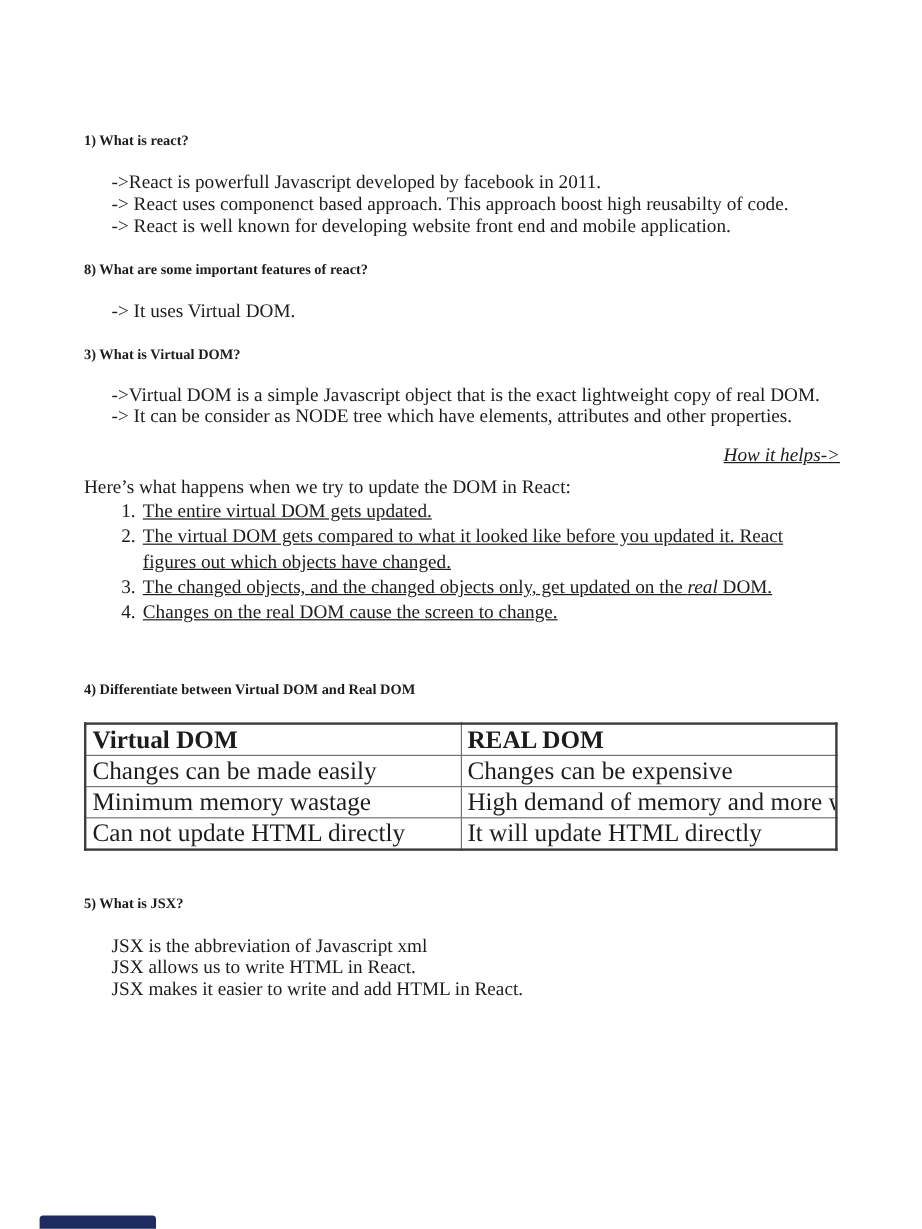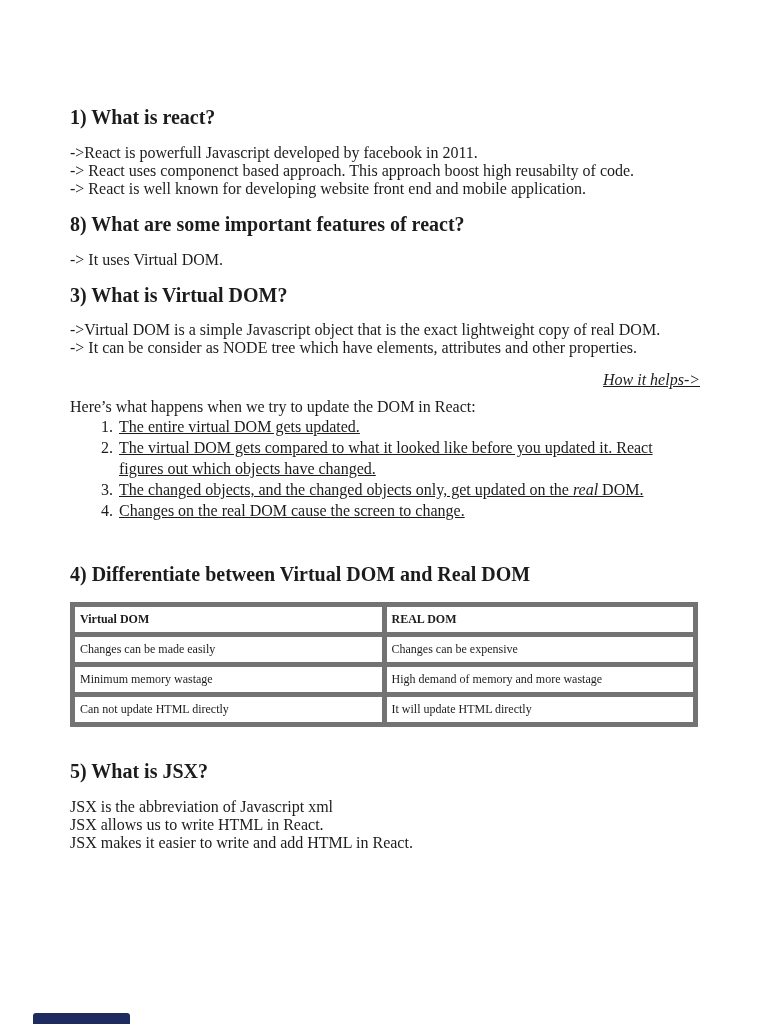--- a/index.html
+++ b/index.html
@@ -19,26 +19,26 @@
   .doc {
     position: absolute;
     left: 70px;
     top: 108px;
     width: 630px;
     font-size: 16px;
     line-height: 18px;
   }
   .qhead {
     font-weight: bold;
-    font-size: 20px;
+    font-size: 12px;
     line-height: 18px;
     margin: 0;
   }
   .block { margin: 0; }
-  .block .line { white-space: nowrap; }
+  .block .line { white-space: nowrap; margin-left: 23px; }
 
   .m-q1p  { margin-top: 18px; }
   .m-q2h  { margin-top: 17px; }
   .m-q2p  { margin-top: 18px; }
   .m-q3h  { margin-top: 17px; }
   .m-q3p  { margin-top: 17px; }
   .m-how  { margin-top: 14px; }
   .m-intro{ margin-top: 9px;  }
   .m-ol   { margin-top: 11px; }
   .m-q4h  { margin-top: 44px; }
@@ -63,23 +63,23 @@
     text-decoration: underline;
   }
 
   table.cmp {
     border-collapse: collapse;
     width: 628px;
     table-layout: fixed;
     border: 2px solid #3c3c3c;
   }
   table.cmp th, table.cmp td {
-    border: 5px solid #737373;
+    border: 1px solid #737373;
     padding: 2px 5px 3px 5px;
-    font-size: 12px;
+    font-size: 21px;
     line-height: 19px;
     height: 20px;
     text-align: left;
     vertical-align: middle;
     overflow: hidden;
     white-space: nowrap;
   }
   table.cmp th { font-weight: bold; }
 
   .footer-fragment {

